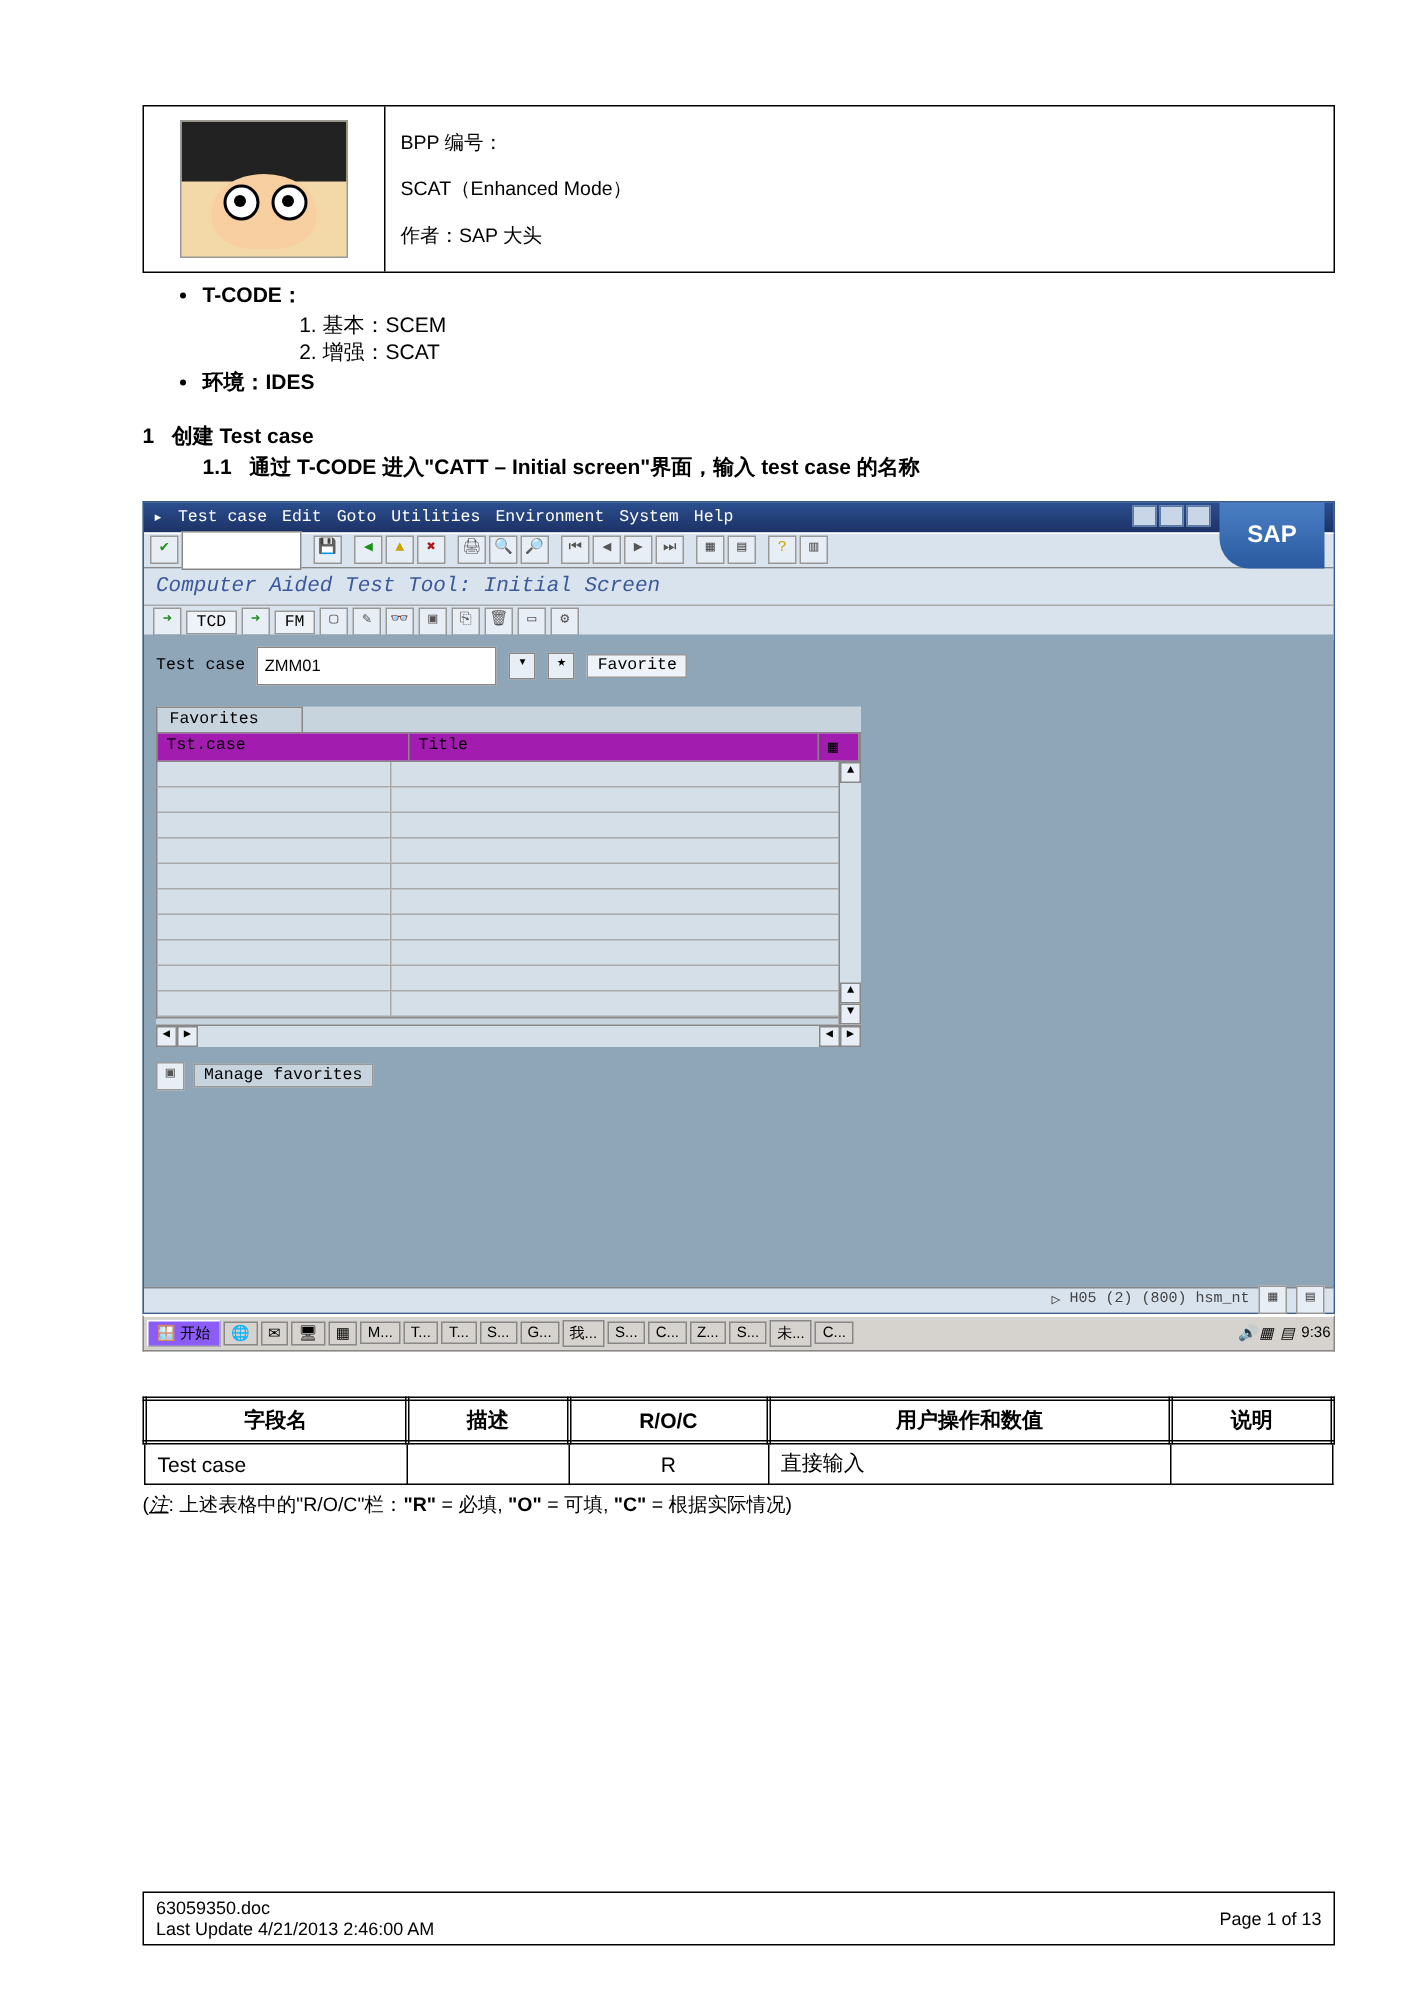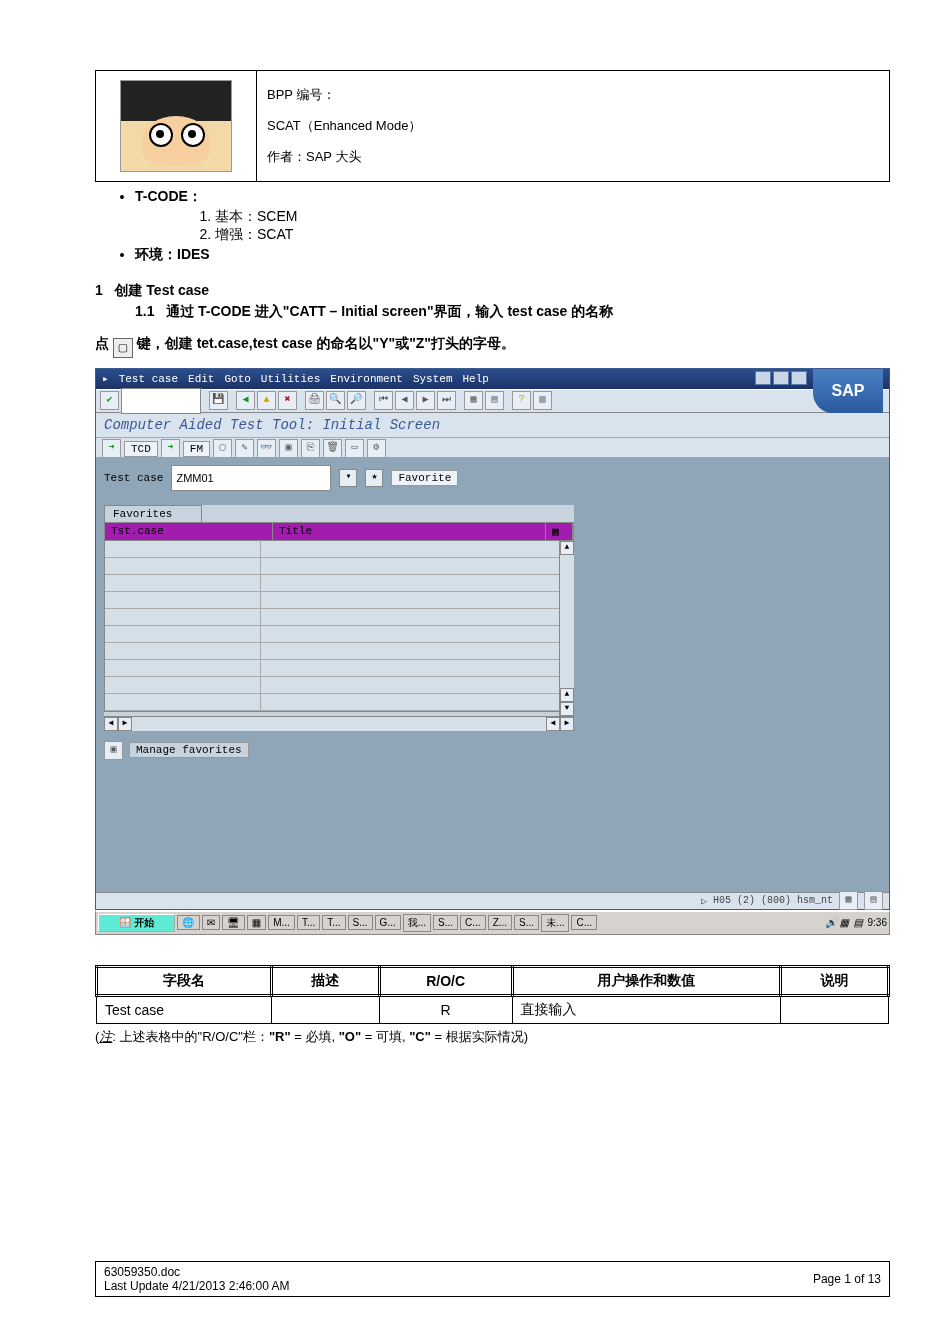--- a/index.html
+++ b/index.html
@@ -61,21 +61,21 @@
   .scroll-v i,.scroll-h i{display:block;height:12px;background:#e8eef6;border:1px solid #888;font-size:8px;text-align:center;line-height:10px}
   .scroll-h{height:14px;background:#d5dfe8;border-top:1px solid #888;display:flex;justify-content:space-between}
   .scroll-h i{width:12px;height:12px}
   .gridwrap{position:relative;height:175px}
   .manage{margin:10px 8px;display:flex;align-items:center;gap:6px}
   .manage .tb{background:#e8eef6}
   .sap-status{position:absolute;bottom:0;left:0;right:0;height:16px;background:#d9e3ee;border-top:1px solid #888;font-size:10px;display:flex;justify-content:flex-end;align-items:center;padding:0 6px;gap:6px;color:#444}
   
   .taskbar{height:22px;background:#d6d3ce;border:1px solid #888;border-top:2px solid #fff;display:flex;align-items:center;font-size:10px;padding:0 2px;gap:2px}
   .tbtn{background:#d6d3ce;border:1px solid #888;padding:1px 4px;white-space:nowrap;overflow:hidden;max-width:45px;text-overflow:ellipsis}
-  .start{font-weight:bold;background:#5eead4;border:1px outset #fff;padding:1px 20px}
+  .start{font-weight:normal;background:#8b5cf6;border:1px outset #fff;padding:1px 6px}
   .tray{margin-left:auto;display:flex;gap:2px;font-size:10px;align-items:center}
   .tray i{width:12px;height:12px}
   
   table.ft{border-collapse:collapse;width:100%;margin-top:30px;font-size:14px}
   table.ft th,table.ft td{border:1px solid #000;padding:4px 8px;text-align:center}
   table.ft th{border:3px double #000;font-weight:bold}
   table.ft td.l{text-align:left}
   .note{font-size:13px;margin-top:4px}
   .note u{text-decoration:underline}
   
@@ -115,25 +115,20 @@
 
     <div class="sec">
       <div class="sec-h">
         <span>1</span>&nbsp;&nbsp;
         <span>创建 Test case</span>
       </div>
       <div class="sec-sub">
         <span>1.1</span>&nbsp;&nbsp;
         <span>通过 T-CODE 进入"CATT – Initial screen"界面，输入 test case 的名称</span>
       </div>
-    </div>
-    <div class="para">
-      <span>点</span>
-      <span class="ico-inline">▢</span>
-      <span>键，创建 tet.case,test case 的命名以"Y"或"Z"打头的字母。</span>
     </div>
 
     <div class="sap">
       <div class="sap-top">
         <span>▸</span>
         <span>Test case</span>
         <span>Edit</span>
         <span>Goto</span>
         <span>Utilities</span>
         <span>Environment</span>

